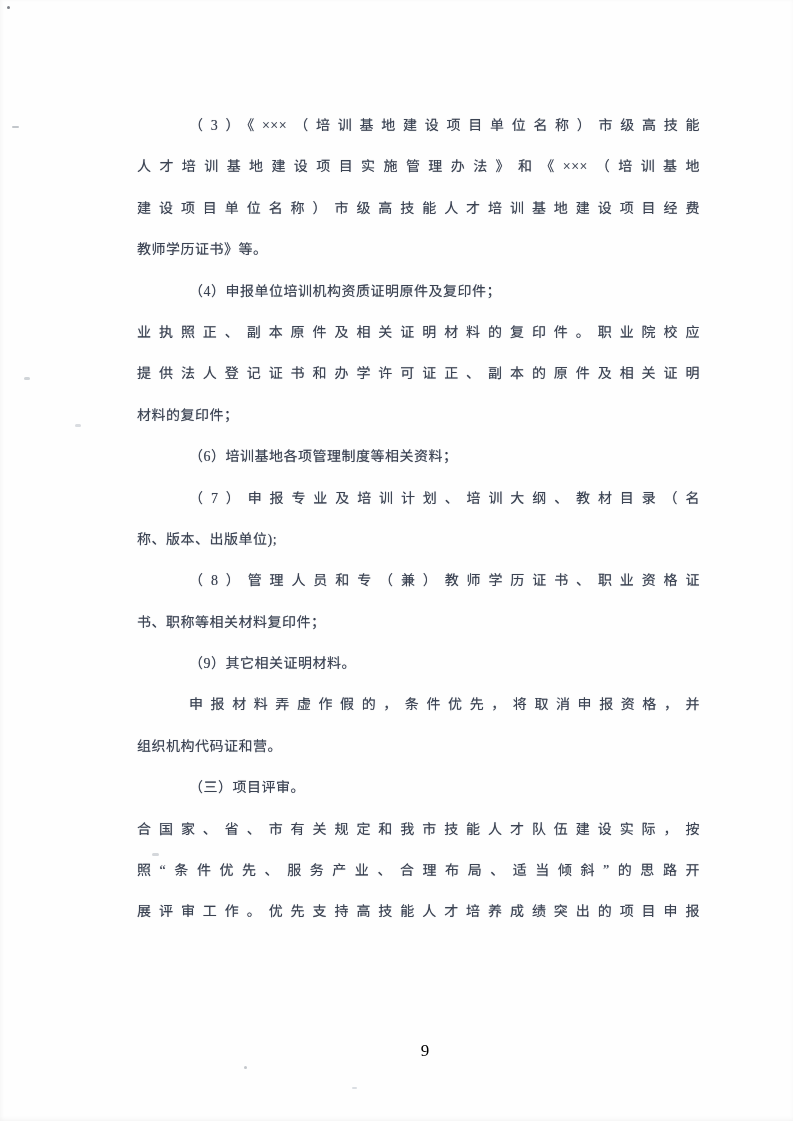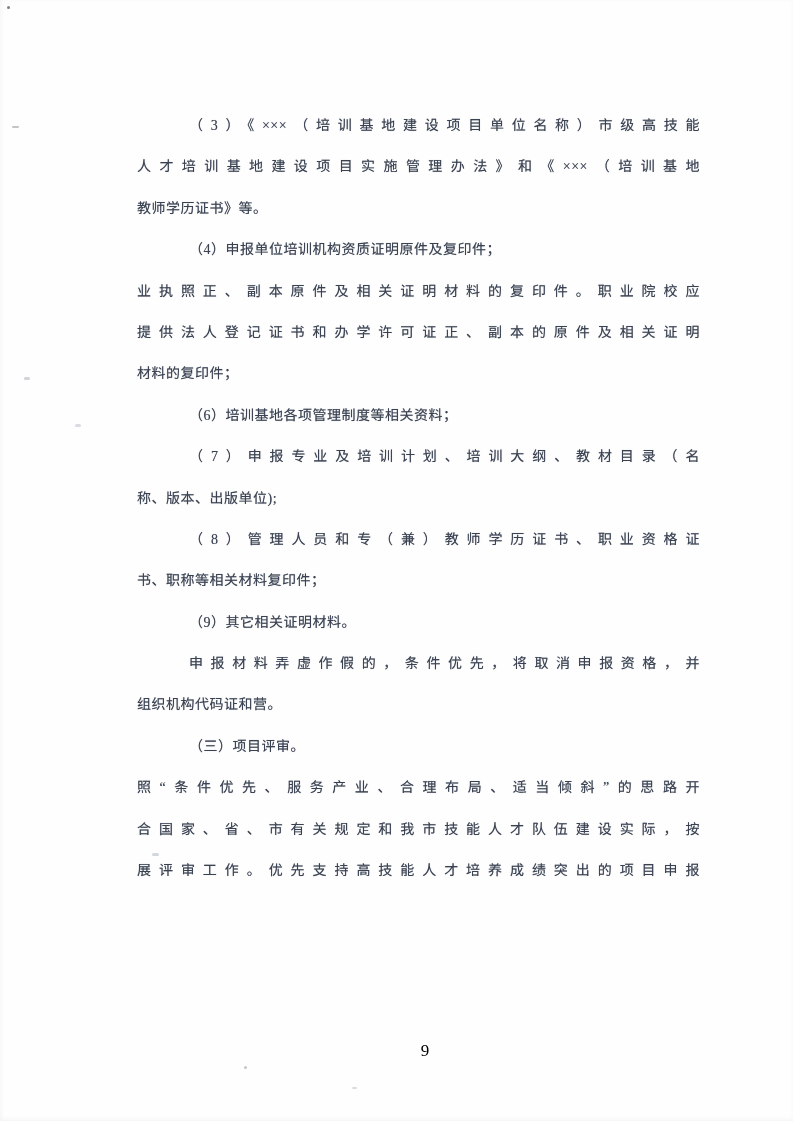--- a/index.html
+++ b/index.html
@@ -67,20 +67,21 @@
   .speck.s7 { left: 352px; top: 1087px; width: 5px; height: 2px; background: #c2c8d0; opacity: .6; border-radius: 1px; }
 </style>
 </head>
 <body>
 
 <div class="page">
   <div class="doc-body" style="color: rgb(58, 66, 82);">
       <div class="para">
         <div class="line fill indent">（3）《×××（培训基地建设项目单位名称）市级高技能</div>
         <div class="line fill">人才培训基地建设项目实施管理办法》和《×××（培训基地</div>
+        <div class="line fill">建设项目单位名称）市级高技能人才培训基地建设项目经费</div>
         <div class="line">教师学历证书》等。</div>
       </div>
       <div class="para">
         <div class="line indent">（4）申报单位培训机构资质证明原件及复印件；</div>
       </div>
       <div class="para">
         <div class="line fill">业执照正、副本原件及相关证明材料的复印件。职业院校应</div>
         <div class="line fill">提供法人登记证书和办学许可证正、副本的原件及相关证明</div>
         <div class="line">材料的复印件；</div>
       </div>
@@ -99,22 +100,22 @@
         <div class="line indent">（9）其它相关证明材料。</div>
       </div>
       <div class="para">
         <div class="line fill indent">申报材料弄虚作假的，条件优先，将取消申报资格，并</div>
         <div class="line">组织机构代码证和营。</div>
       </div>
       <div class="para">
         <div class="line indent">（三）项目评审。</div>
       </div>
       <div class="para">
+        <div class="line fill">合国家、省、市有关规定和我市技能人才队伍建设实际，按</div>
         <div class="line fill">照“条件优先、服务产业、合理布局、适当倾斜”的思路开</div>
-        <div class="line fill">合国家、省、市有关规定和我市技能人才队伍建设实际，按</div>
         <div class="line fill">展评审工作。优先支持高技能人才培养成绩突出的项目申报</div>
       </div>
     </div>
 
   <div class="page-number">9</div>
 
   <div class="speck s1"></div>
   <div class="speck s2"></div>
   <div class="speck s3"></div>
   <div class="speck s4"></div>

